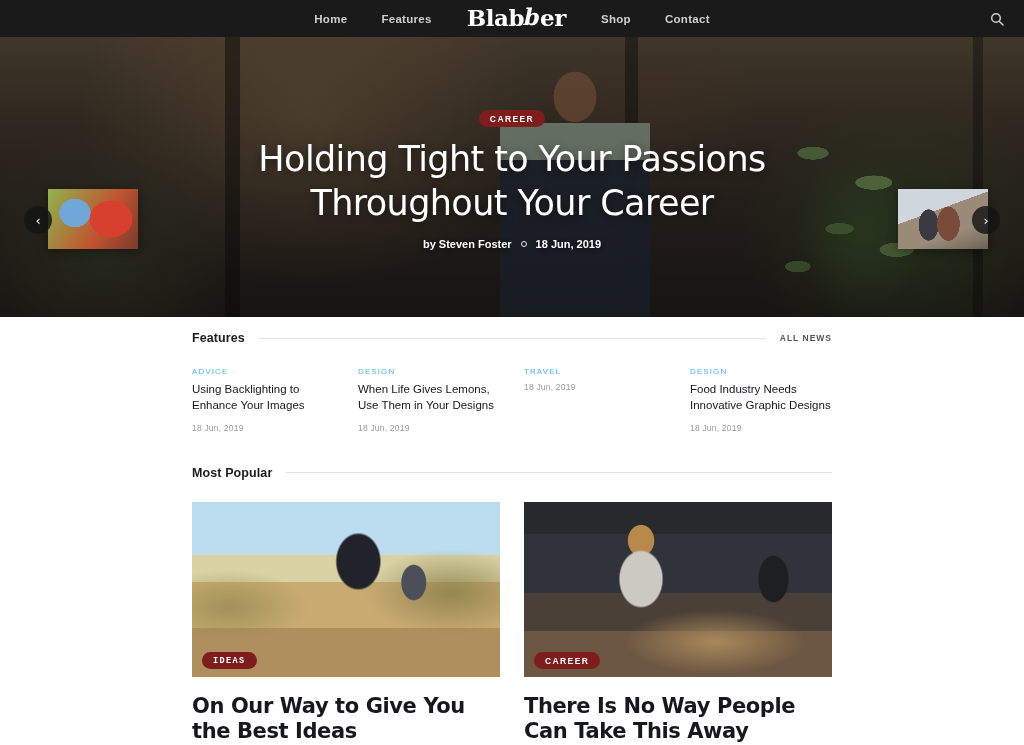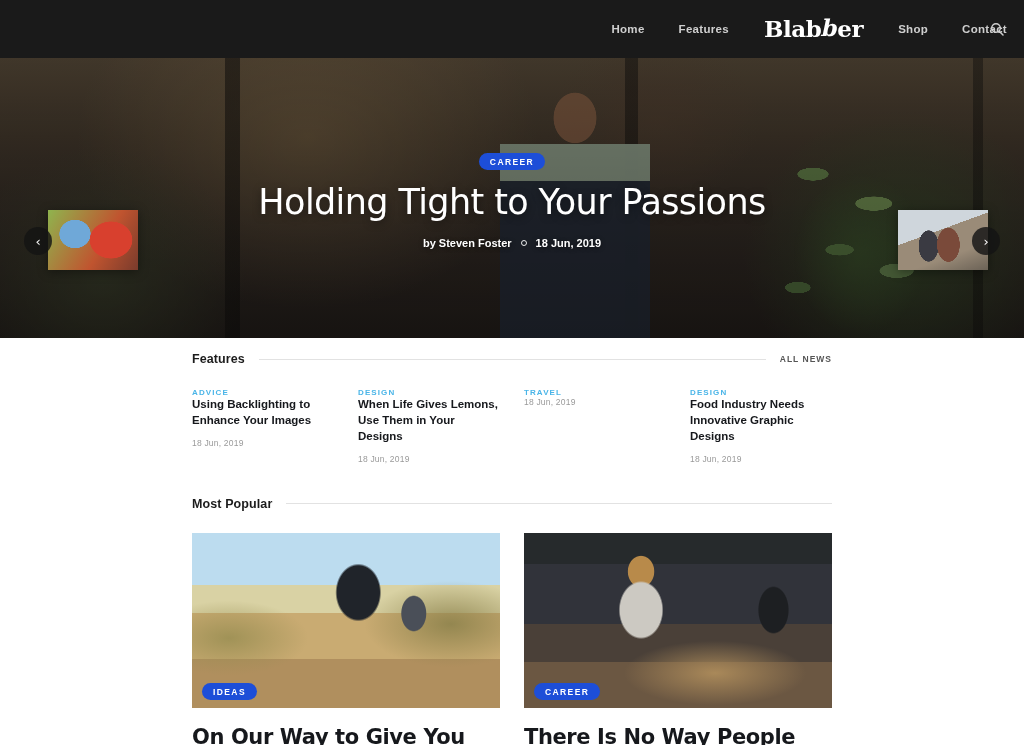--- a/index.html
+++ b/index.html
@@ -7,25 +7,25 @@
   body {
     font-family:"Liberation Sans", sans-serif;
     background:#ffffff;
     color:#1c1c1c;
     -webkit-font-smoothing:antialiased;
   }
 
   
   .site-header{
     position:relative;
-    height:58px;
+    height:37px;
     background:#1a1a1a;
     display:flex;
     align-items:center;
-    justify-content:flex-end;
+    justify-content:center;
     z-index:30;
   }
   .nav{
     display:flex;
     align-items:center;
     gap:0;
   }
   .nav-link{
     color:#cfcfcf;
     font-size:11.5px;
@@ -124,21 +124,21 @@
     z-index:5;
     height:100%;
     display:flex;
     flex-direction:column;
     align-items:center;
     justify-content:center;
     padding-top:6px;
   }
   .badge{
     display:inline-block;
-    background:#1d4ed8;
+    background:#7f1d1d;
     color:#ffffff;
     font-size:8.5px;
     font-weight:700;
     letter-spacing:1.4px;
     padding:4px 11px 3px;
     border-radius:11px;
     margin-bottom:11px;
     cursor:pointer;
   }
   .hero-title{
@@ -242,29 +242,30 @@
   }
 
   .features-grid{
     display:grid;
     grid-template-columns:repeat(4,1fr);
     gap:0 24px;
     padding-top:22px;
   }
   .feat-cat{
     font-size:8px;
-    font-weight:700;
+    font-weight:400;
     letter-spacing:1.1px;
     color:#4ab5e8;
+    margin-bottom:6px;
     cursor:pointer;
   }
   .feat-title{
     font-size:11.5px;
     line-height:1.38;
-    font-weight:700;
+    font-weight:400;
     color:#16181c;
     margin-bottom:9px;
     cursor:pointer;
   }
   .feat-date{
     font-size:8.5px;
     color:#9a9a9a;
     letter-spacing:.2px;
   }
 
@@ -286,20 +287,21 @@
     left:10px; bottom:8px;
     margin:0;
   }
   .media-runners{
     background:
       radial-gradient(ellipse 46px 58px at 54% 34%, #20242a 0 46%, transparent 50%),
       radial-gradient(ellipse 24px 34px at 72% 46%, #4a4f58 0 50%, transparent 54%),
       radial-gradient(ellipse 120px 60px at 84% 52%, rgba(138,128,74,.85), transparent 72%),
       radial-gradient(ellipse 110px 52px at 12% 60%, rgba(150,140,80,.8), transparent 72%),
       linear-gradient(180deg,#bcdcef 0 30%,#d9d2a4 30% 46%,#c9ab72 46% 72%,#b08f5e 72% 100%);
+    font-family: Liberation Mono, monospace;
   }
   .media-workshop{
     background:
       radial-gradient(ellipse 40px 52px at 38% 44%, #ccc9c2 0 52%, transparent 56%),
       radial-gradient(ellipse 22px 26px at 38% 22%, #b88a4a 0 58%, transparent 62%),
       radial-gradient(ellipse 26px 40px at 81% 44%, #1d1f22 0 56%, transparent 60%),
       radial-gradient(ellipse 130px 46px at 62% 80%, rgba(176,142,92,.9), transparent 70%),
       linear-gradient(180deg,#262a2c 0 18%,#31333a 18% 52%,#4a4038 52% 74%,#6b5742 74% 100%);
   }
   .card-title{
@@ -341,20 +343,21 @@
 
   <div class="thumb thumb-left"></div>
   <div class="thumb thumb-right"></div>
   <div class="arrow arrow-left">‹</div>
   <div class="arrow arrow-right">›</div>
 
   <div class="hero-inner">
     <span class="badge">CAREER</span>
     <h1 class="hero-title">
       <span>Holding Tight to Your Passions</span><br>
+      <span>Throughout Your Career</span>
     </h1>
     <div class="hero-meta">
       <span>by Steven Foster</span>
       <span class="meta-dot"></span>
       <span>18 Jun, 2019</span>
     </div>
   </div>
 </section>
 
 <main class="container">

